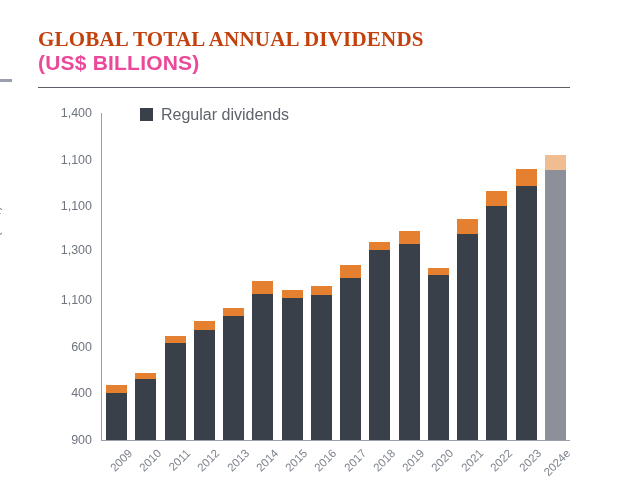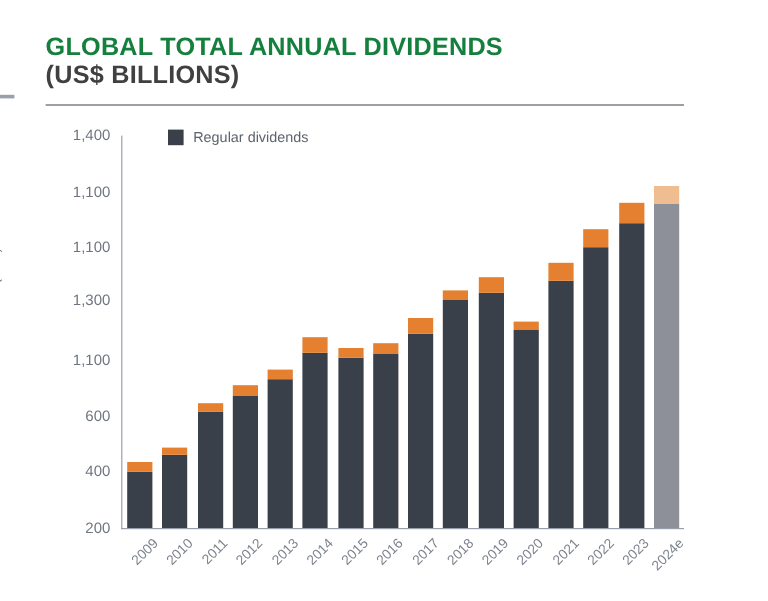--- a/index.html
+++ b/index.html
@@ -14,22 +14,22 @@
   #header{position:absolute;left:0;top:0;width:640px;}
   .left-dash{
     position:absolute;left:0px;top:79px;width:12px;height:3px;
     background:#9aa0ab;
   }
   #title-block{position:absolute;left:38px;top:28px;}
   .title-line{
     font-size:21px;font-weight:bold;letter-spacing:.2px;line-height:23px;
     white-space:nowrap;
   }
-  .title-main{color:#15803d;}
-  .title-sub{color:#404040;}
+  .title-main{color:#c2410c;font-family:Liberation Serif, serif;}
+  .title-sub{color:#ec4899;}
   .title-rule{
     position:absolute;left:38px;top:87px;width:532px;height:1px;
     background:#5b6068;
   }
   
   #chart{
     position:absolute;left:0;top:0;width:640px;height:501px;
   }
   #plot{
     position:absolute;
@@ -71,38 +71,38 @@
     font-size:11.5px;color:#7d838d;
     transform:rotate(-45deg);
     transform-origin:right top;
     white-space:nowrap;
     text-align:right;
   }
   
   #legend{position:absolute;left:140px;top:107px;}
   .legend-row{display:flex;align-items:center;margin-bottom:4px;height:14px;}
   .legend-swatch{width:13px;height:13px;margin-right:8px;flex:0 0 auto;}
-  .legend-text{font-size:12px;color:#5d636d;line-height:13px;}
+  .legend-text{font-size:16px;color:#5d636d;line-height:13px;}
 </style>
 </head>
 <body>
 
 <div id="header">
   <div class="left-dash"></div>
   <div id="title-block">
     <div class="title-line title-main">GLOBAL TOTAL ANNUAL DIVIDENDS</div>
     <div class="title-line title-sub">(US$ BILLIONS)</div>
   </div>
   <div class="title-rule"></div>
 </div>
 
 <div id="chart">
 
   <div id="yaxis-wrap">
-      <div class="ytick-abs" style="top: 440px;">200</div>
+      <div class="ytick-abs" style="top: 440px;">900</div>
       <div class="ytick-abs" style="top: 393.286px;">400</div>
       <div class="ytick-abs" style="top: 346.571px;">600</div>
       <div class="ytick-abs" style="top: 299.857px;">1,100</div>
       <div class="ytick-abs" style="top: 250px;">1,300</div>
       <div class="ytick-abs" style="top: 206.429px;">1,100</div>
       <div class="ytick-abs" style="top: 159.714px;">1,100</div>
       <div class="ytick-abs" style="top: 113px;">1,400</div>
     </div>
 
   <div id="ylabel">Billions (US$)</div>

